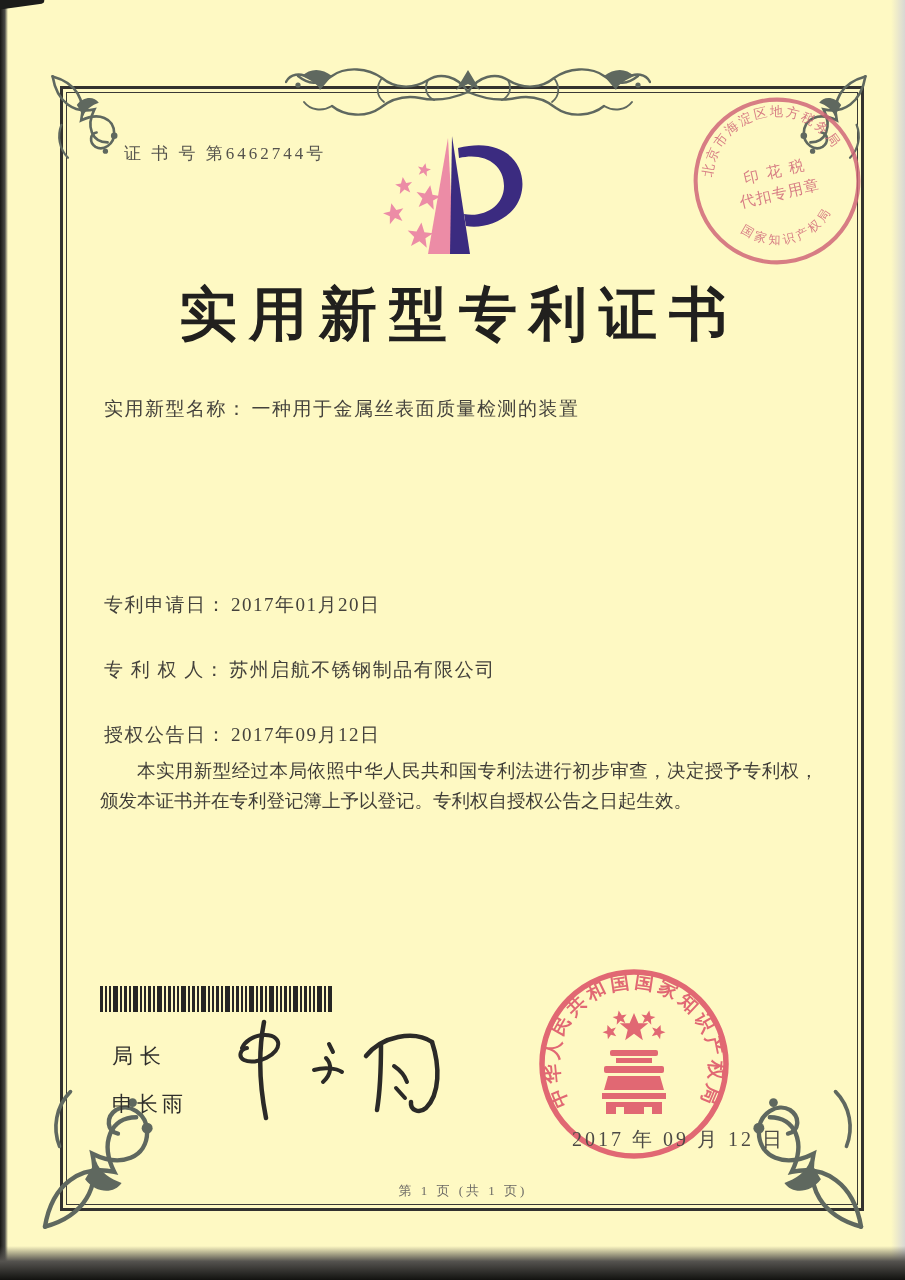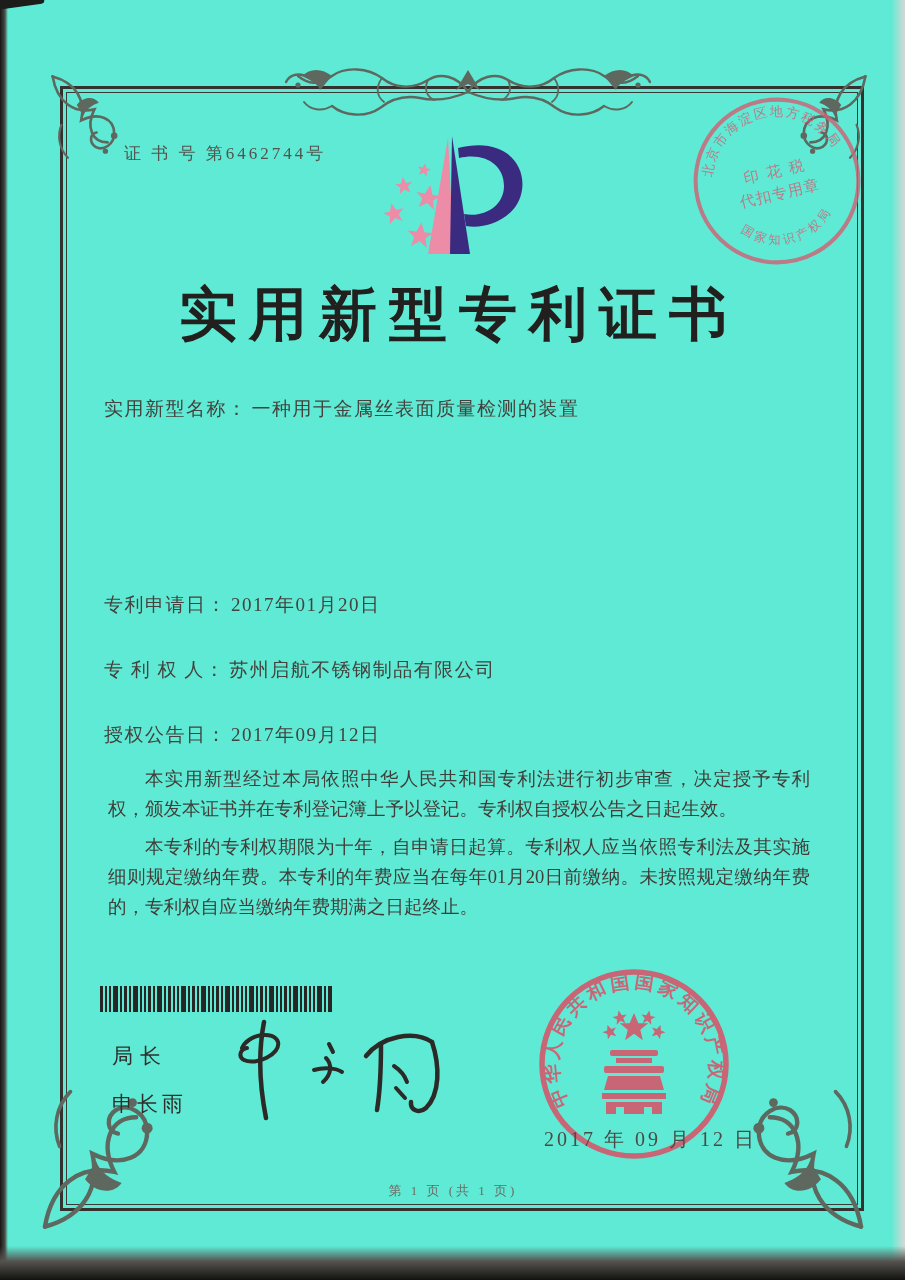--- a/index.html
+++ b/index.html
@@ -1,16 +1,16 @@
 <!DOCTYPE html>
 <html><head>
 <meta charset="utf-8">
 <style>
   html,body{margin:0;padding:0;background:#e9e9e6;}
-  .page{position:relative;width:905px;height:1280px;background:#5eead4;overflow:hidden;
+  .page{position:relative;width:905px;height:1280px;background:#fef9c3;overflow:hidden;
         font-family:"Liberation Serif","DejaVu Serif",serif;color:#3e3c37;}
   
   .edge-left{position:absolute;left:0;top:0;width:8px;height:1262px;
     background:linear-gradient(90deg,#161614,#4a4a46 60%,rgba(120,120,116,0));}
   .edge-bottom{position:absolute;left:0;bottom:0;width:100%;height:34px;
     background:linear-gradient(180deg,rgba(190,190,186,0) 0%,#55534f 45%,#121210 100%);}
   .edge-right{position:absolute;right:0;top:0;width:14px;height:100%;
     background:linear-gradient(270deg,#d8d8d4,rgba(216,216,212,0));}
   .corner-mark{position:absolute;left:-8px;top:-6px;width:52px;height:13px;background:#1c1c1a;
     transform:rotate(-8deg);border-radius:3px;}
@@ -28,33 +28,33 @@
     transform:rotate(-13deg);opacity:.82;}
   .title{position:absolute;left:60px;top:276px;width:798px;text-align:center;
     font-size:58px;font-weight:700;letter-spacing:12px;color:#21201e;white-space:nowrap;}
   
   .field-row{position:absolute;left:104px;font-size:19px;letter-spacing:1.5px;
     color:#44423c;white-space:nowrap;}
   .field-row .val{margin-left:4px;}
   
   .body-text{position:absolute;left:100px;top:756px;width:718px;font-size:18.5px;
     line-height:30px;color:#403e38;text-align:justify;}
-  .body-text p{margin:8px;text-indent:2em;}
+  .body-text p{margin:0;text-indent:2em;}
   .barcode{position:absolute;left:100px;top:986px;width:232px;height:26px;}
   
   .director-label{position:absolute;left:112px;top:1042px;font-size:21px;letter-spacing:7px;
     color:#2f2e2b;font-family:"Liberation Sans","DejaVu Sans",sans-serif;}
   .director-name{position:absolute;left:112px;top:1090px;font-size:21px;letter-spacing:4px;
     color:#2f2e2b;font-family:"Liberation Sans","DejaVu Sans",sans-serif;text-align:right;}
   .sign-svg{position:absolute;left:226px;top:1016px;width:238px;height:108px;}
   
   .seal{position:absolute;left:536px;top:966px;width:196px;height:196px;opacity:.85;}
-  .seal-date{position:absolute;left:544px;top:1126px;font-size:20px;letter-spacing:3px;
+  .seal-date{position:absolute;left:572px;top:1126px;font-size:20px;letter-spacing:3px;
     color:#4c4a45;white-space:nowrap;}
-  .footer{position:absolute;left:54px;top:1182px;width:798px;text-align:center;
+  .footer{position:absolute;left:64px;top:1182px;width:798px;text-align:center;
     font-size:13px;letter-spacing:3px;color:#6d6b66;}
   svg text{font-family:"Liberation Serif","DejaVu Serif",serif;}
 </style>
 </head>
 <body>
 
 <div class="page">
 
   <div class="edge-left"></div>
   <div class="edge-right"></div>
@@ -146,21 +146,20 @@
   </div>
   <div class="field-row" style="top:657px">
     <span>专 利 权 人：</span><span class="val">苏州启航不锈钢制品有限公司</span>
   </div>
   <div class="field-row" style="top:722px">
     <span>授权公告日：</span><span class="val">2017年09月12日</span>
   </div>
 
   <div class="body-text">
     <p>本实用新型经过本局依照中华人民共和国专利法进行初步审查，决定授予专利权，颁发本证书并在专利登记簿上予以登记。专利权自授权公告之日起生效。</p>
-    <p>本专利的专利权期限为十年，自申请日起算。专利权人应当依照专利法及其实施细则规定缴纳年费。本专利的年费应当在每年01月20日前缴纳。未按照规定缴纳年费的，专利权自应当缴纳年费期满之日起终止。</p>
   </div>
 
   <svg class="barcode" viewBox="0 0 232 26" preserveAspectRatio="none">
     <g fill="#262624">
       <rect x="0" width="3" height="26"></rect>
         <rect x="5" width="2" height="26"></rect>
         <rect x="9" width="2" height="26"></rect>
       <rect x="13" width="5" height="26"></rect>
         <rect x="20" width="2" height="26"></rect>
         <rect x="24" width="3" height="26"></rect>

